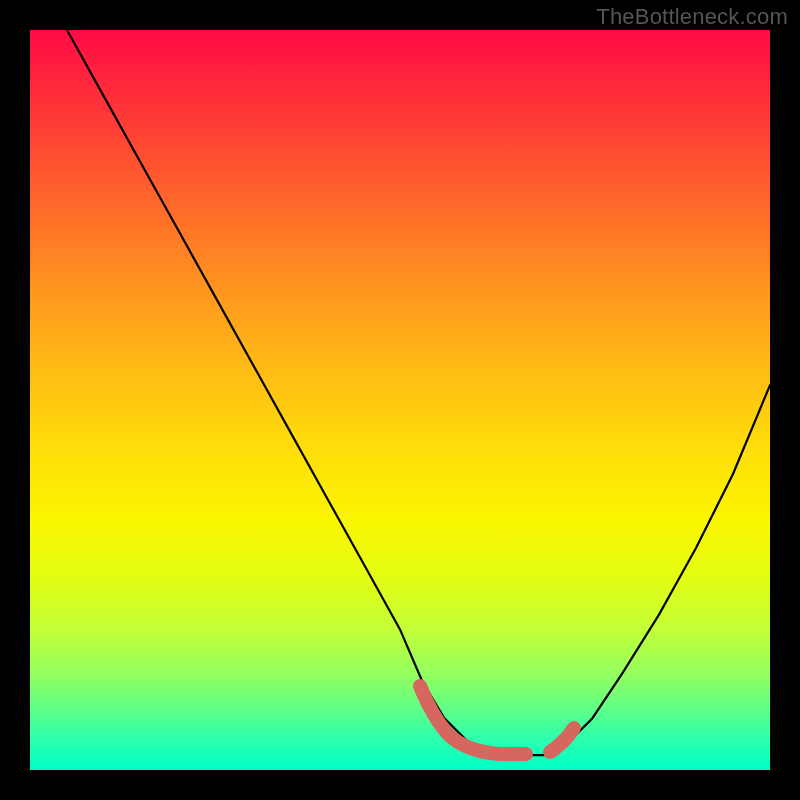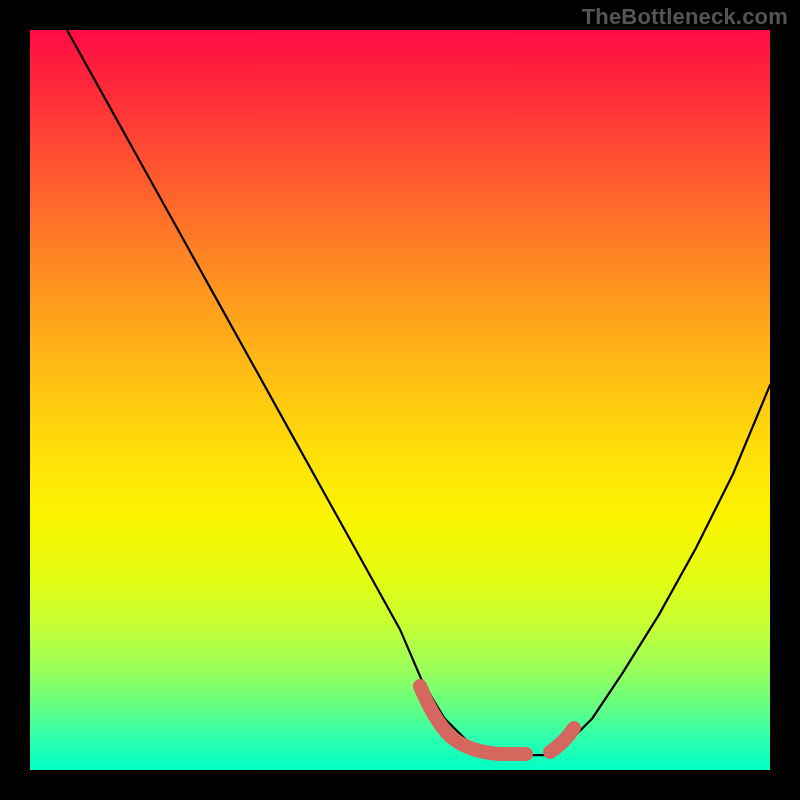--- a/index.html
+++ b/index.html
@@ -9,21 +9,21 @@
     width: 800px;
     height: 800px;
     background: #000;
   }
   .watermark {
     position: absolute;
     top: 4px;
     right: 12px;
     font-family: Arial, Helvetica, sans-serif;
     font-size: 22px;
-    font-weight: 700;
+    font-weight: 400;
     color: #555;
     letter-spacing: 0.2px;
     user-select: none;
   }
   .plot {
     position: absolute;
     left: 30px;
     top: 30px;
     width: 740px;
     height: 740px;

